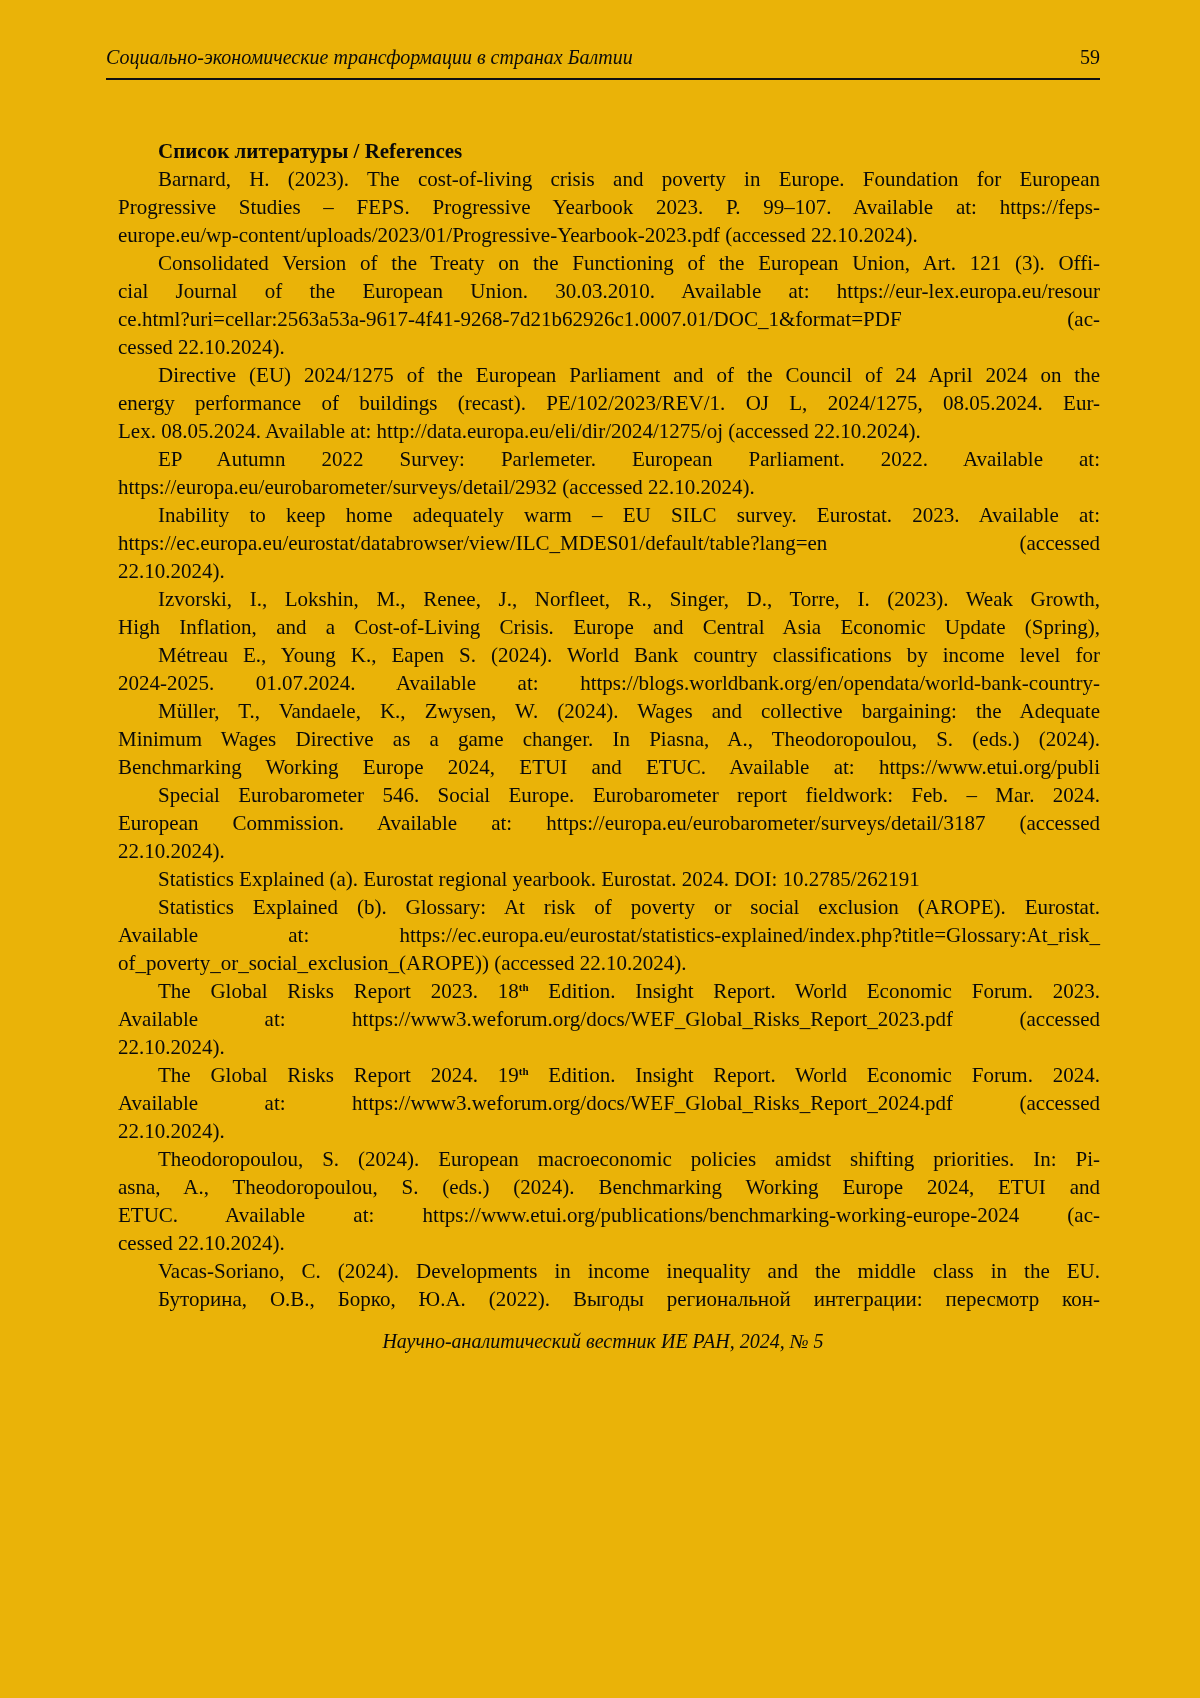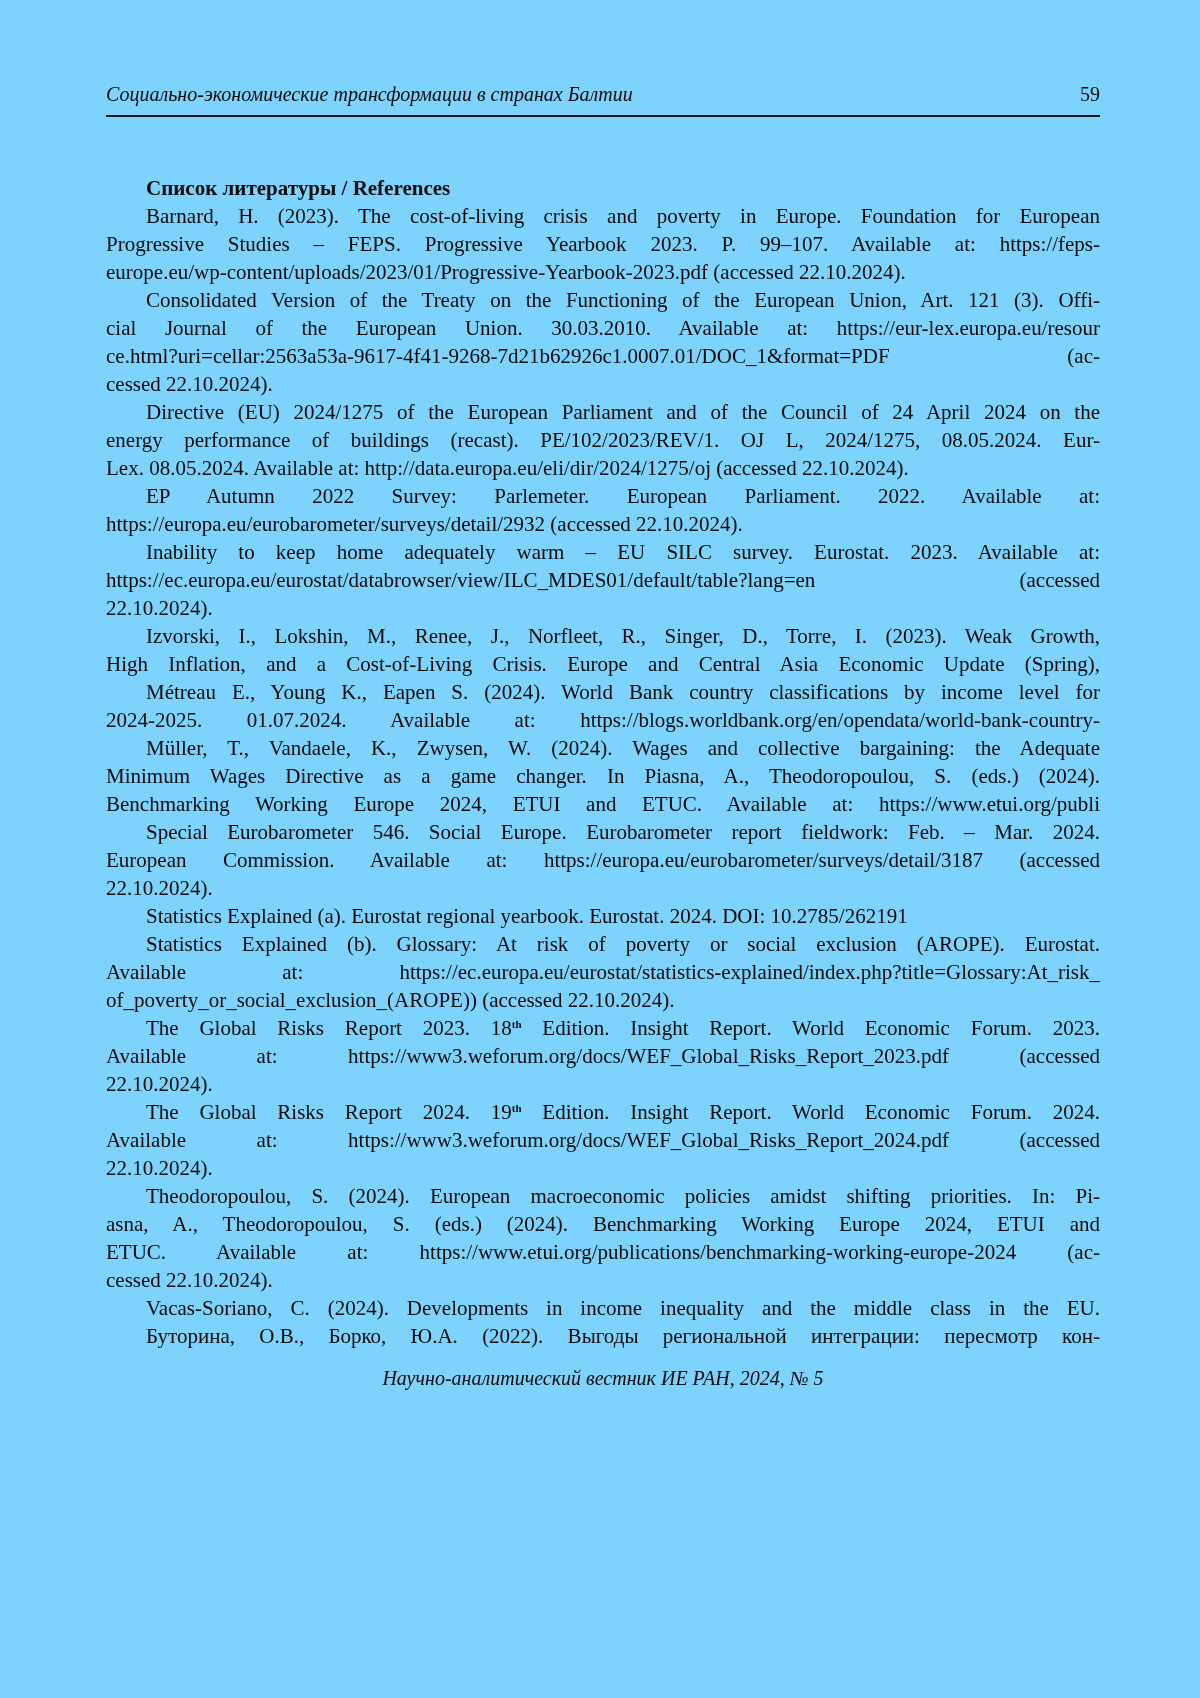--- a/index.html
+++ b/index.html
@@ -5,24 +5,24 @@
   html, body {
     margin: 0;
     padding: 0;
     background: #ffffff;
   }
   .page {
     position: relative;
     width: 1200px;
     height: 1698px;
     box-sizing: border-box;
-    background: #7dd3fc;
+    background: #eab308;
     color: #0a0a0a;
     font-family: "Liberation Serif", "DejaVu Serif", serif;
-    padding: 82px 100px 0 106px;
+    padding: 45px 100px 0 106px;
     overflow: hidden;
   }
   .running-header {
     display: flex;
     justify-content: space-between;
     align-items: baseline;
     font-size: 20px;
     line-height: 24px;
   }
   .running-title {
@@ -32,20 +32,21 @@
     font-style: normal;
   }
   .header-rule {
     margin-top: 9px;
     border-top: 2.5px solid #111111;
     height: 0;
   }
   main {
     display: block;
     margin-top: 57px;
+    margin-left: 12px;
   }
   .refs-heading {
     margin: 0;
     font-size: 21px;
     line-height: 28px;
     font-weight: bold;
     text-indent: 40px;
   }
   .ref {
     margin: 0;

